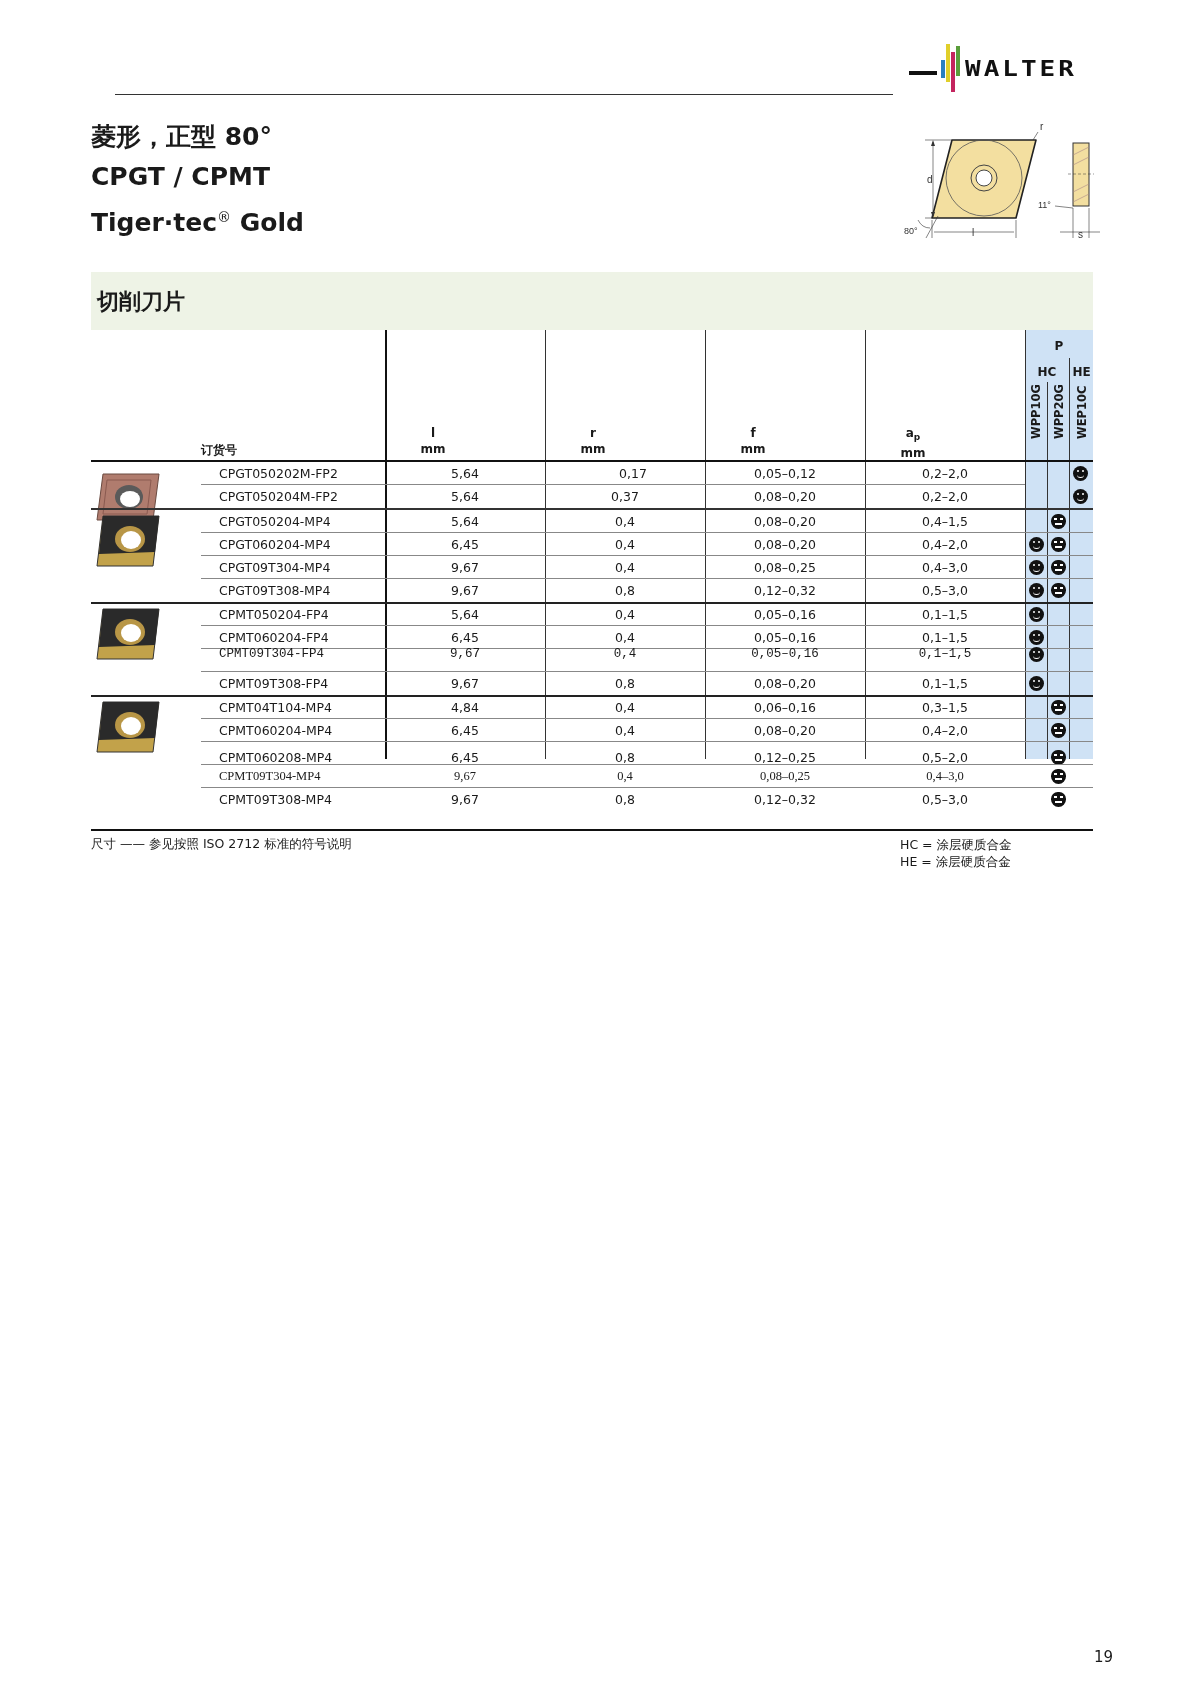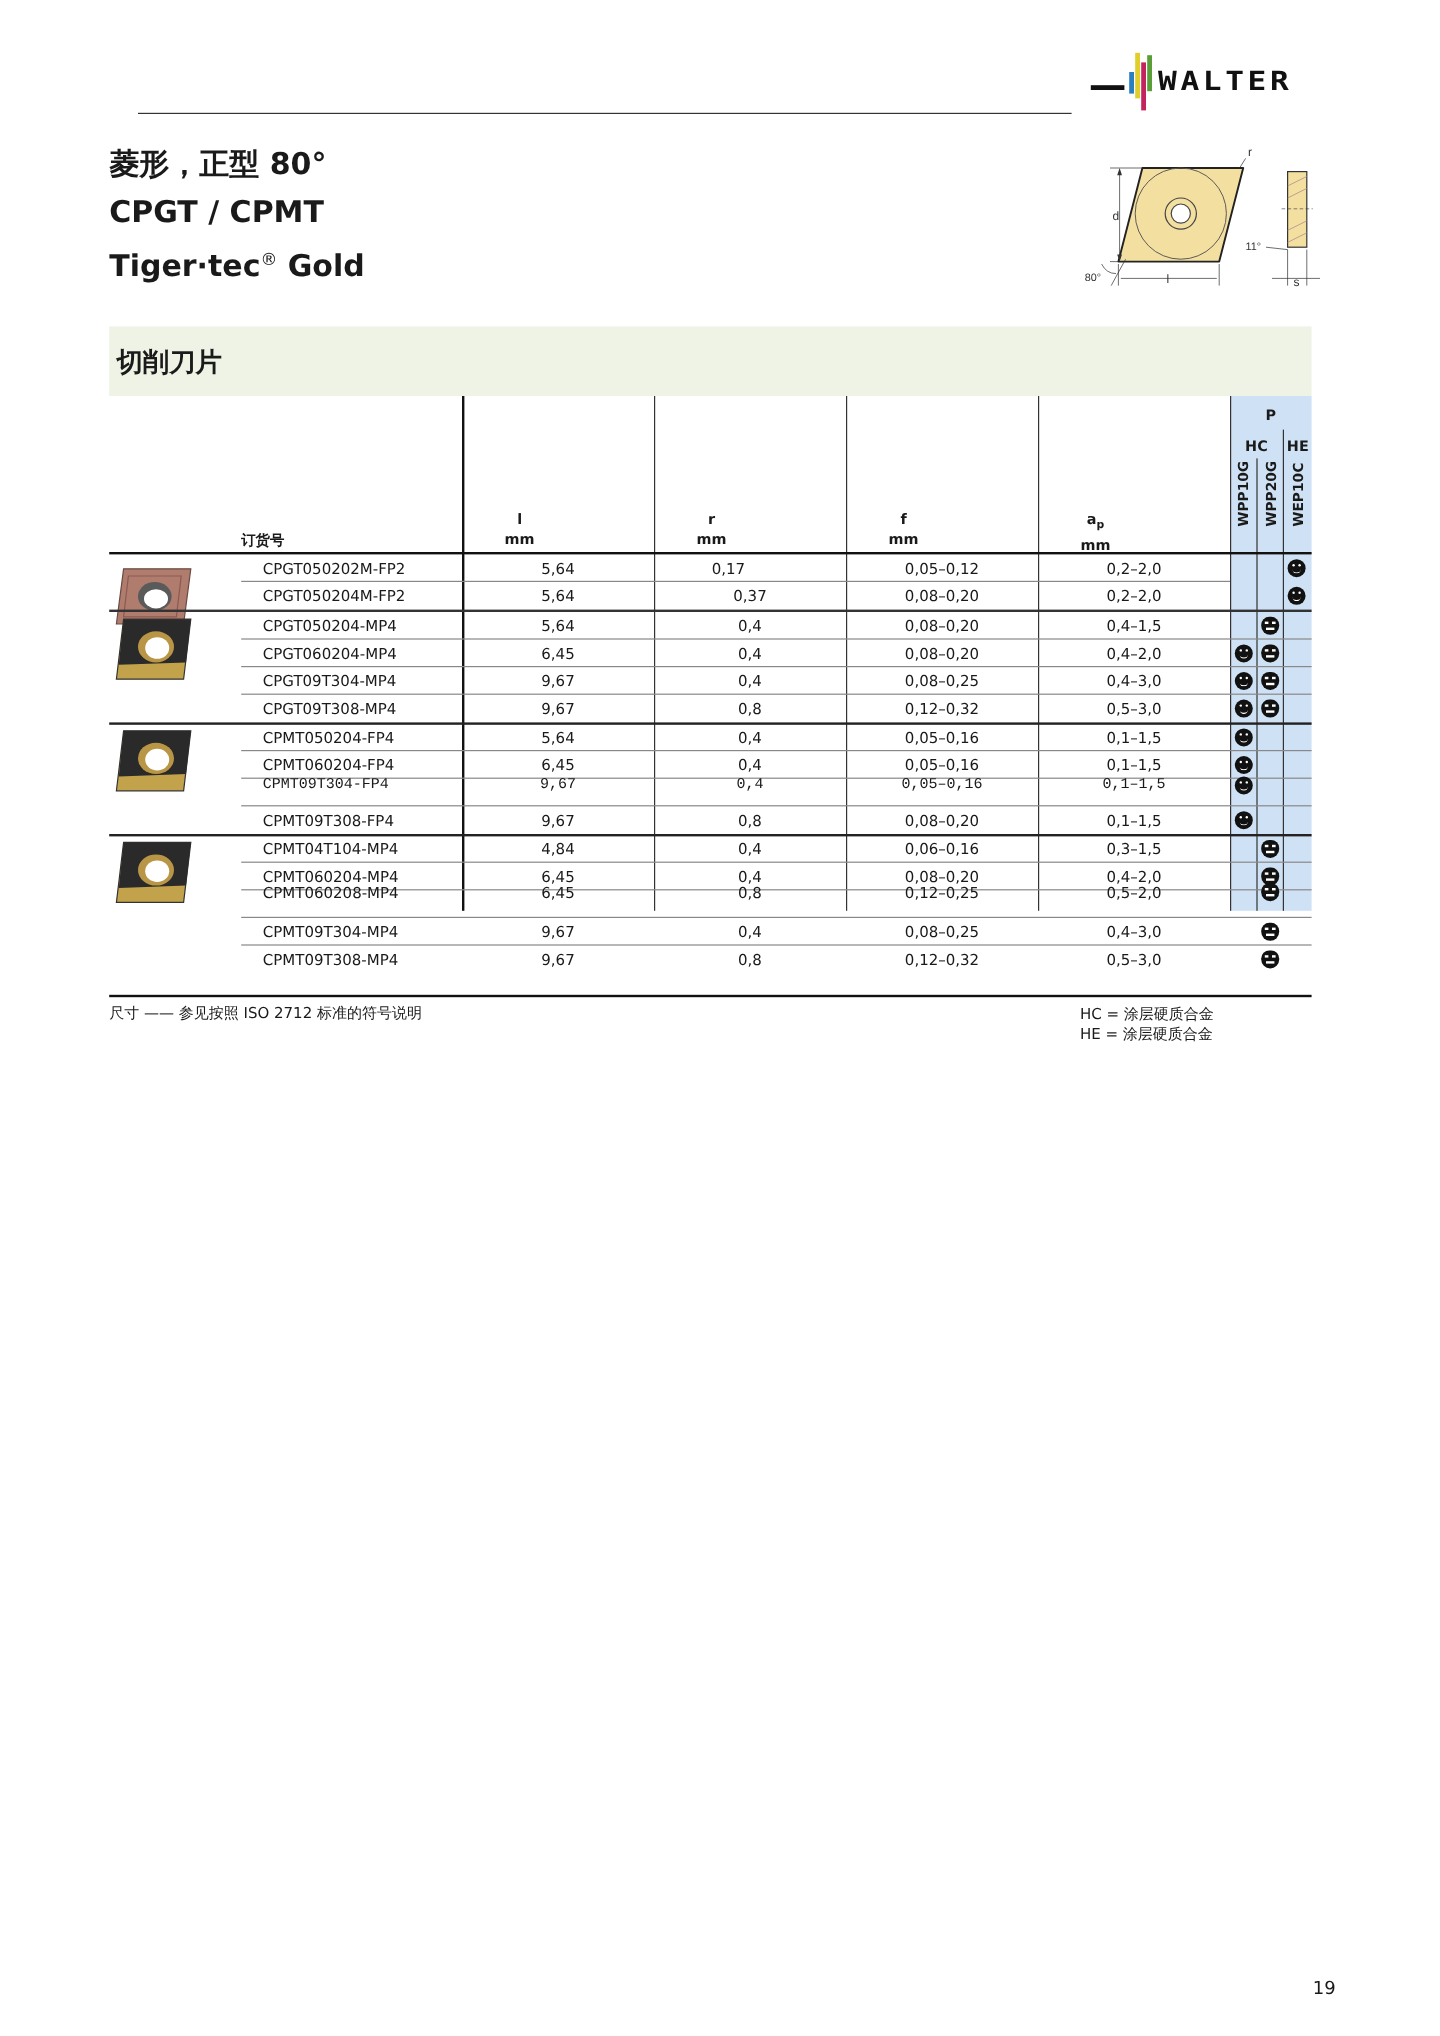--- a/index.html
+++ b/index.html
@@ -153,21 +153,21 @@
   <div class="abs" style="left:0; top:132px; width:1002px; height:46px;">
     <svg class="insert-img" style="top:6px;" viewBox="0 0 70 58">
       <polygon points="10,6 66,6 60,52 4,52" fill="#b07c6e" stroke="#6a4a40" stroke-width="1"></polygon>
       <path d="M14,12 L58,12 L54,46 L10,46 Z" fill="none" stroke="#8a5a50" stroke-width="1"></path>
       <ellipse cx="36" cy="29" rx="14" ry="12" fill="#5a5a5a"></ellipse>
       <ellipse cx="37" cy="31" rx="10" ry="8" fill="#fff"></ellipse>
     </svg>
     <div class="row" style="top:0;">
       <div class="cell code">CPGT050202M-FP2</div>
       <div class="cell" style="left:294px; width:160px;">5,64</div>
-      <div class="cell" style="left:436px; width:160px;text-align:center;">0,17</div>
+      <div class="cell" style="left:462px; width:160px;text-align:center;">0,17</div>
       <div class="cell" style="left:614px; width:160px;">0,05–0,12</div>
       <div class="cell" style="left:774px; width:160px;">0,2–2,0</div>
       <div class="face smile" style="left:982px;"></div>
     </div>
     <div class="hline" style="left:110px; top:22px; width:824px; background:#888;"></div>
     <div class="row" style="top:23px;">
       <div class="cell code">CPGT050204M-FP2</div>
       <div class="cell" style="left:294px; width:160px;">5,64</div>
       <div class="cell" style="left:454px; width:160px;">0,37</div>
       <div class="cell" style="left:614px; width:160px;">0,08–0,20</div>
@@ -288,30 +288,30 @@
     <div class="hline" style="left:110px; top:22px; width:892px; background:#888;"></div>
     <div class="row" style="top:23px;">
       <div class="cell code">CPMT060204-MP4</div>
       <div class="cell" style="left:294px; width:160px;">6,45</div>
       <div class="cell" style="left:454px; width:160px;">0,4</div>
       <div class="cell" style="left:614px; width:160px;">0,08–0,20</div>
       <div class="cell" style="left:774px; width:160px;">0,4–2,0</div>
       <div class="face neutral" style="left:960px;"></div>
     </div>
     <div class="hline" style="left:110px; top:45px; width:892px; background:#888;"></div>
-    <div class="row" style="top:36px;">
+    <div class="row" style="top:50px;">
       <div class="cell code">CPMT060208-MP4</div>
       <div class="cell" style="left:294px; width:160px;">6,45</div>
       <div class="cell" style="left:454px; width:160px;">0,8</div>
       <div class="cell" style="left:614px; width:160px;">0,12–0,25</div>
       <div class="cell" style="left:774px; width:160px;">0,5–2,0</div>
       <div class="face neutral" style="left:960px;"></div>
     </div>
     <div class="hline" style="left:110px; top:68px; width:892px; background:#888;"></div>
-    <div class="row" style="top:69px;">
+    <div class="row" style="top:69px;font-family:Liberation Serif, serif;">
       <div class="cell code">CPMT09T304-MP4</div>
       <div class="cell" style="left:294px; width:160px;">9,67</div>
       <div class="cell" style="left:454px; width:160px;">0,4</div>
       <div class="cell" style="left:614px; width:160px;">0,08–0,25</div>
       <div class="cell" style="left:774px; width:160px;">0,4–3,0</div>
       <div class="face neutral" style="left:960px;"></div>
     </div>
     <div class="hline" style="left:110px; top:91px; width:892px; background:#888;"></div>
     <div class="row" style="top:92px;">
       <div class="cell code">CPMT09T308-MP4</div>

